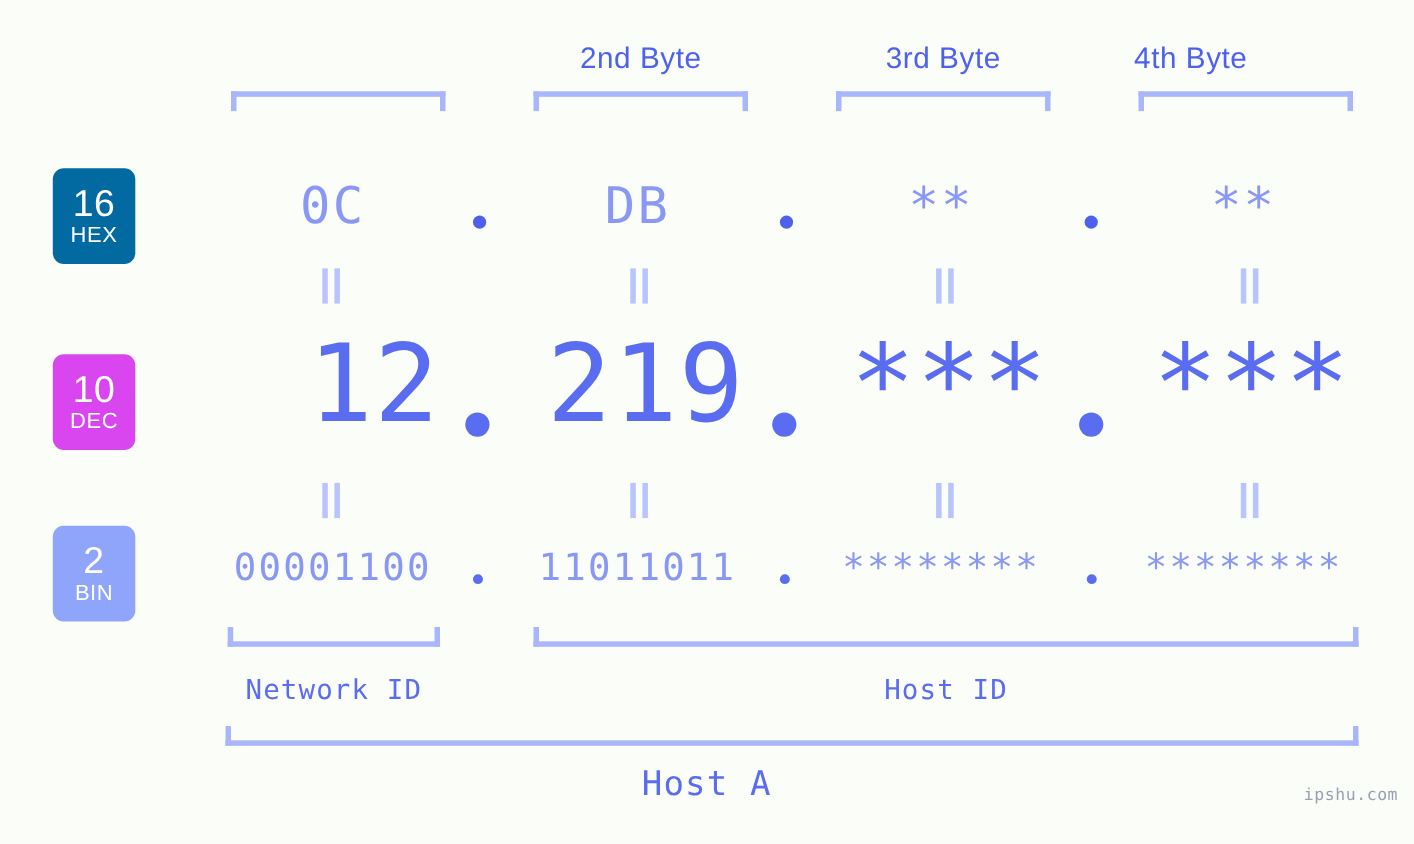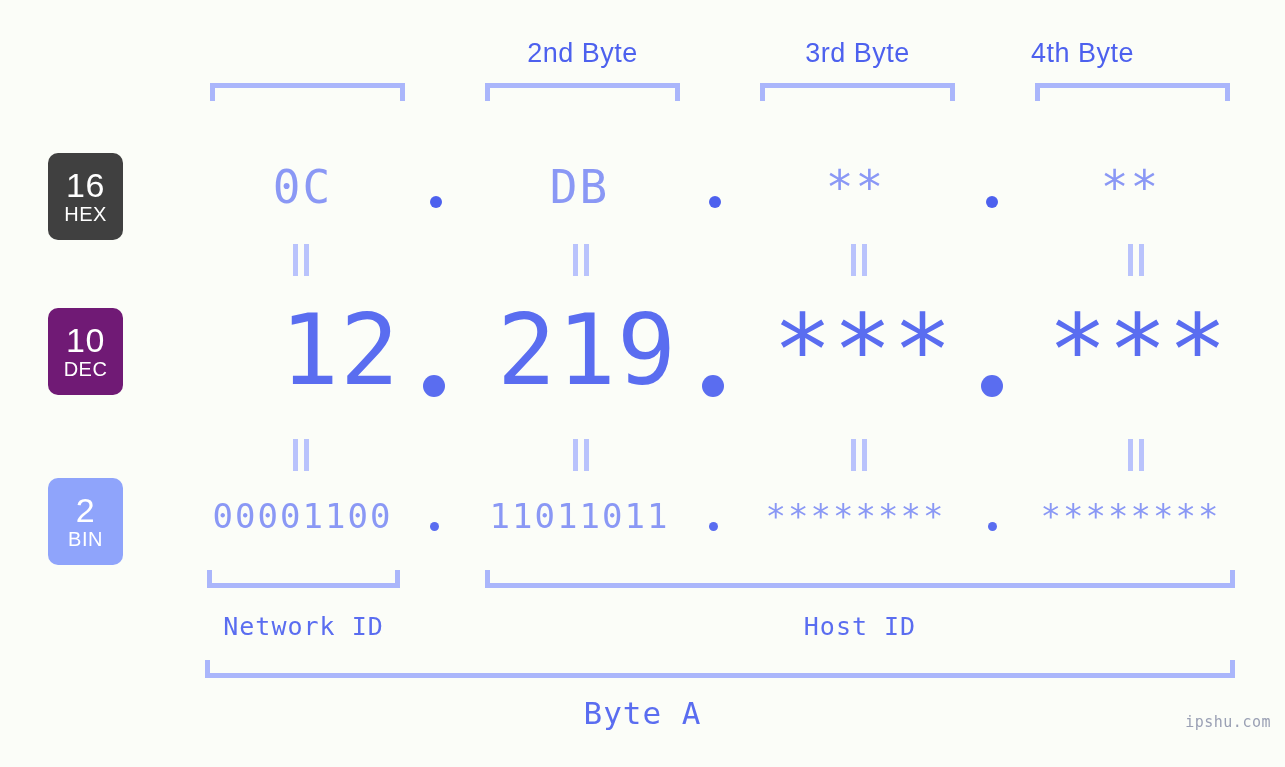--- a/index.html
+++ b/index.html
@@ -203,26 +203,26 @@
 
   <div class="byte-label" style="left:485px; width:195px;">2nd Byte</div>
   <div class="byte-label" style="left:760px; width:195px;">3rd Byte</div>
   <div class="byte-label" style="left:985px; width:195px;">4th Byte</div>
 
   <div class="bracket-top" style="left:210px; top:83px; width:195px;"></div>
   <div class="bracket-top" style="left:485px; top:83px; width:195px;"></div>
   <div class="bracket-top" style="left:760px; top:83px; width:195px;"></div>
   <div class="bracket-top" style="left:1035px; top:83px; width:195px;"></div>
 
-  <div class="badge" style="top:153px; background:#404040;">
+  <div class="badge" style="top:153px; background:#0369a1;">
     <span class="num">16</span>
     <span class="sys">HEX</span>
   </div>
 
-  <div class="badge" style="top:308px; background:#701a75;">
+  <div class="badge" style="top:322px; background:#d946ef;">
     <span class="num">10</span>
     <span class="sys">DEC</span>
   </div>
 
   <div class="badge" style="top:478px; background:#8fa4fb;">
     <span class="num">2</span>
     <span class="sys">BIN</span>
   </div>
 
   <div class="hex-row">
@@ -289,17 +289,17 @@
     <div class="cell" style="left:1033px; width:195px;">********</div>
   </div>
 
   <div class="bracket-bottom" style="left:207px; top:570px; width:193px;"></div>
   <div class="bracket-bottom" style="left:485px; top:570px; width:750px;"></div>
 
   <div class="id-label" style="left:207px; width:193px;">Network ID</div>
   <div class="id-label" style="left:485px; width:750px;">Host ID</div>
 
   <div class="bracket-bottom" style="left:205px; top:660px; width:1030px;"></div>
-  <div class="class-label">Byte A</div>
+  <div class="class-label">Host A</div>
 
   <div class="watermark">ipshu.com</div>
 
 </div>
 
 </body></html>

